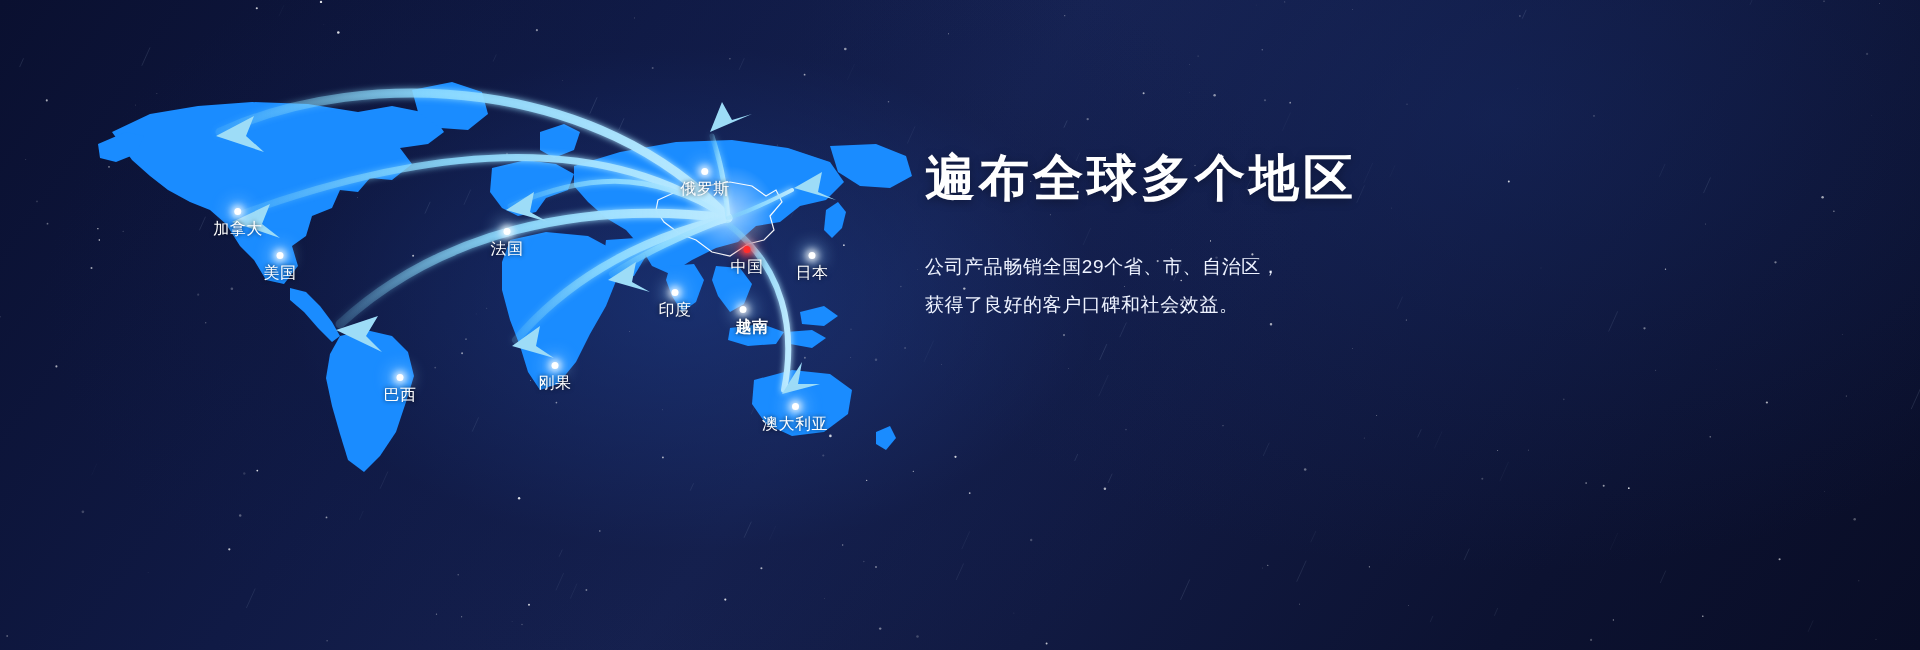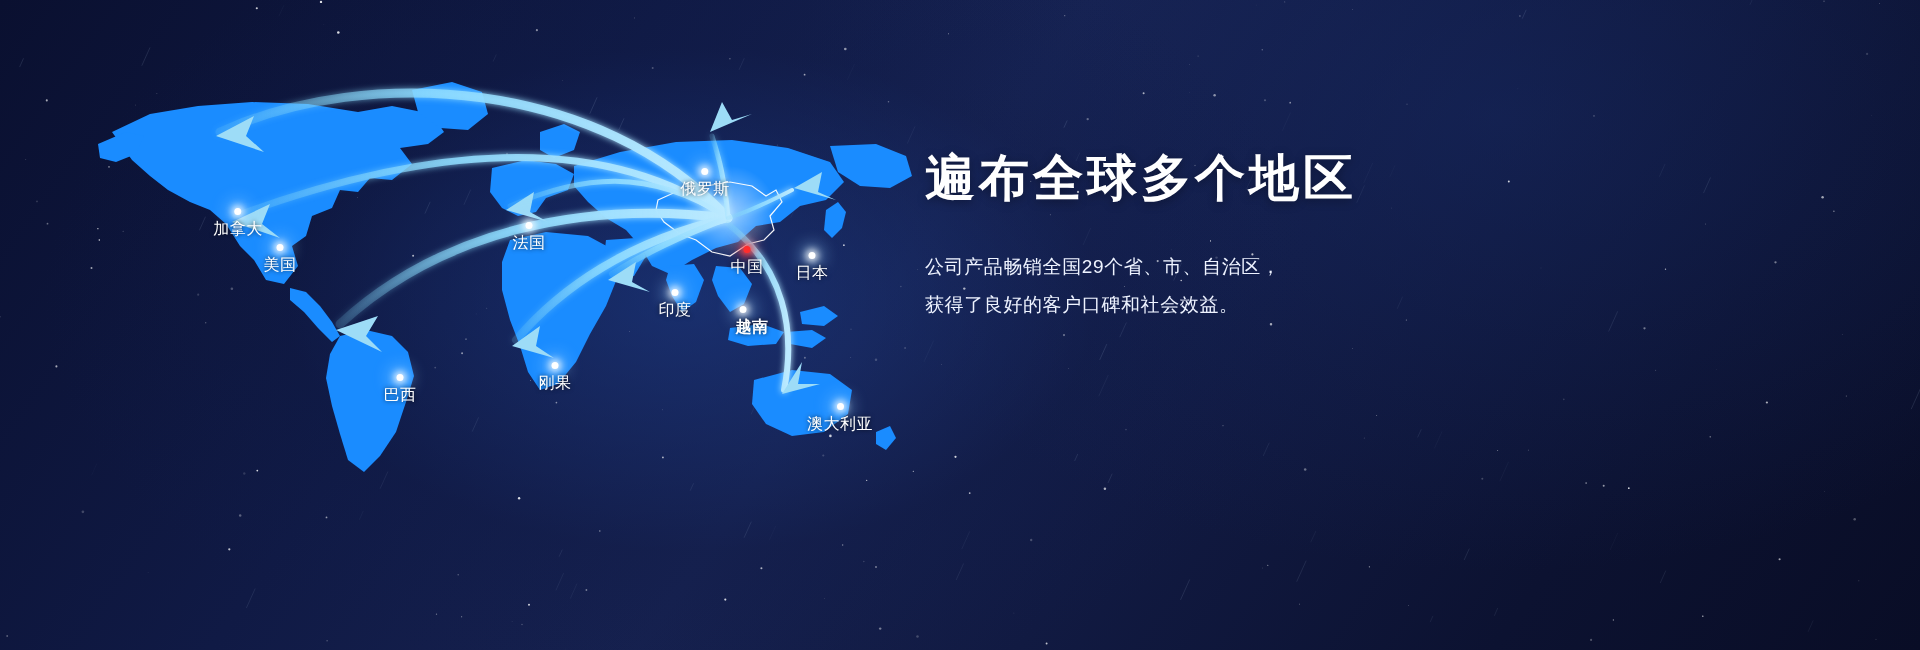--- a/index.html
+++ b/index.html
@@ -440,29 +440,29 @@
         <path d="M754,148 L782,132 L778,152 L796,160 Z"></path>
         <path d="M742,354 L762,322 L758,344 L780,344 Z"></path>
       </g>
     </svg>
 
     <div id="city-labels">
         <div class="city" style="left: 198px; top: 168px;">
           <div class="dot"></div>
           <div class="nm">加拿大</div>
         </div>
-        <div class="city" style="left: 240px; top: 204px;">
+        <div class="city" style="left: 240px; top: 212px;">
           <div class="dot"></div>
           <div class="nm">美国</div>
         </div>
         <div class="city" style="left: 360px; top: 334px;">
           <div class="dot"></div>
           <div class="nm">巴西</div>
         </div>
-        <div class="city" style="left: 467px; top: 182px; margin-left: 22px;">
+        <div class="city" style="left: 467px; top: 188px;">
           <div class="dot"></div>
           <div class="nm">法国</div>
         </div>
         <div class="city" style="left: 515px; top: 322px; font-family: Liberation Mono, monospace;">
           <div class="dot"></div>
           <div class="nm">刚果</div>
         </div>
         <div class="city" style="left: 665px; top: 128px;">
           <div class="dot"></div>
           <div class="nm">俄罗斯</div>
@@ -476,21 +476,21 @@
           <div class="nm">中国</div>
         </div>
         <div class="city" style="left: 772px; top: 212px;">
           <div class="dot"></div>
           <div class="nm">日本</div>
         </div>
         <div class="city bold" style="left: 703px; top: 266px;">
           <div class="dot"></div>
           <div class="nm">越南</div>
         </div>
-        <div class="city" style="left: 755px; top: 363px; margin-left: 45px;">
+        <div class="city" style="left: 755px; top: 363px;">
           <div class="dot"></div>
           <div class="nm">澳大利亚</div>
         </div>
       </div>
   </div>
 
   <div id="copy">
     <div id="headline">遍布全球多个地区</div>
     <div id="desc">
         <p>公司产品畅销全国29个省、市、自治区，</p>

